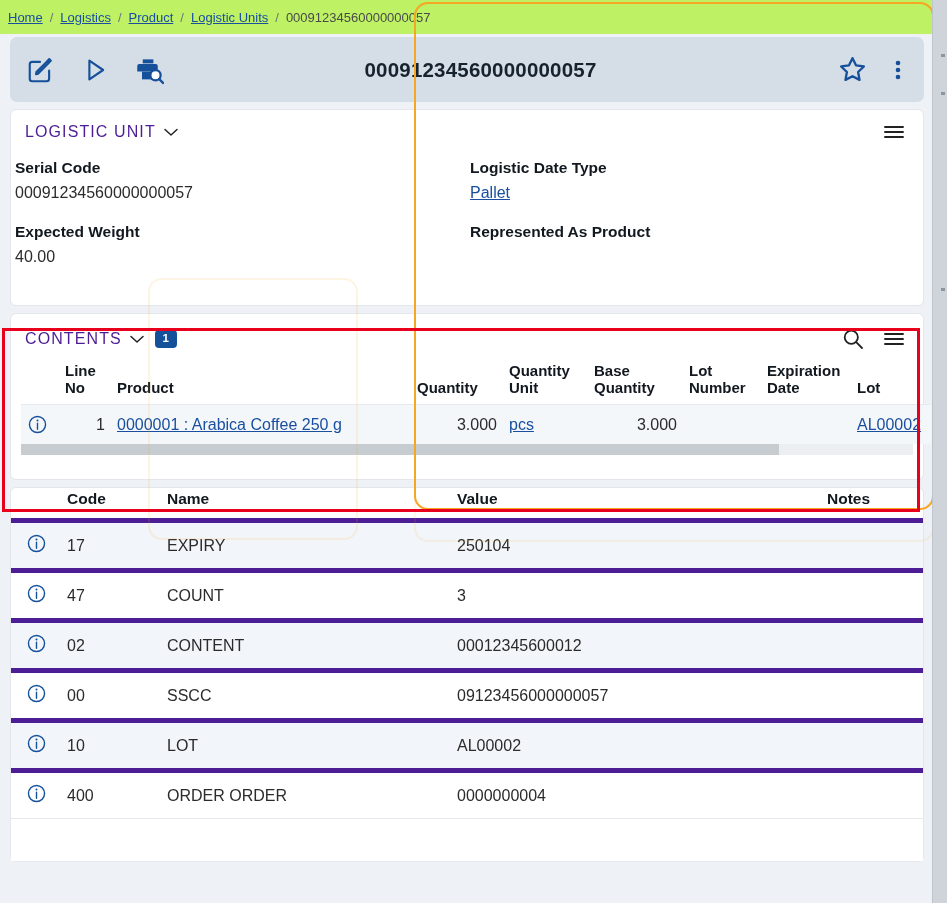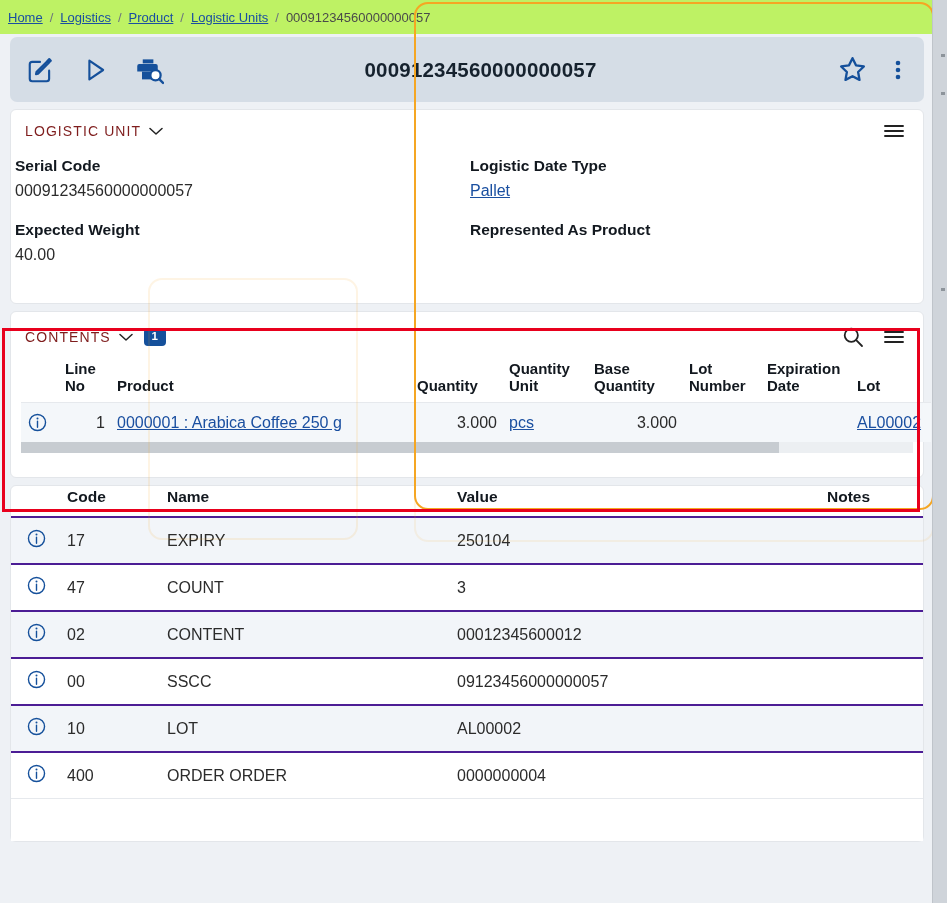--- a/index.html
+++ b/index.html
@@ -96,23 +96,23 @@
     margin: 7px 8px 0 10px;
     box-sizing: border-box;
     position: relative;
   }
   .card-head {
     display: flex;
     align-items: center;
     padding: 13px 14px 9px 14px;
   }
   .card-title {
-    font-size: 14px;
+    font-size: 16px;
     letter-spacing: 1.1px;
-    color: #7f1d1d;
+    color: #4c1d95;
     font-weight: normal;
   }
   .chev {
     margin-left: 8px;
     color: #222;
     display: inline-block;
   }
   .badge {
     display: inline-block;
     background: #15509b;
@@ -215,21 +215,21 @@
     font-size: 15.5px;
     font-weight: bold;
     color: #12181f;
     padding: 2px 6px 10px 6px;
     text-align: left;
   }
   table.spec td {
     font-size: 16px;
     color: #2b2b2b;
     padding: 10px 6px;
-    border-top: 2px solid #4c1d95;
+    border-top: 5px solid #4c1d95;
   }
   table.spec tbody tr:nth-child(odd) td { background: #f2f5f9; }
   table.spec tbody tr:nth-child(even) td { background: #ffffff; }
   .spec-foot { height: 42px; background: #fff; border-top: 1px solid #e6e9ed; }
 
   
   .orange-box {
     position: absolute;
     left: 414px;
     top: 2px;

